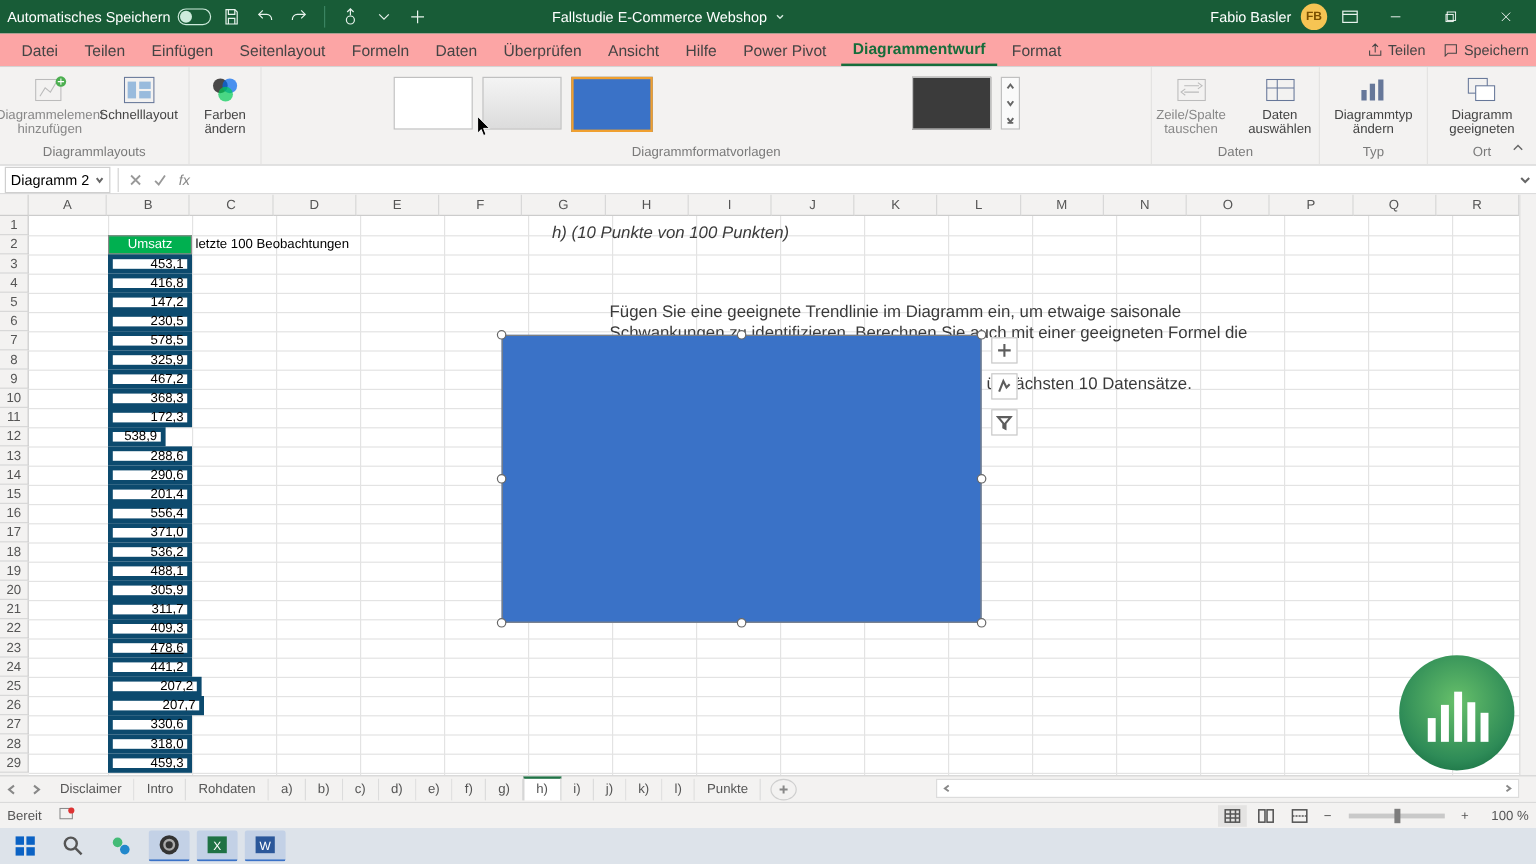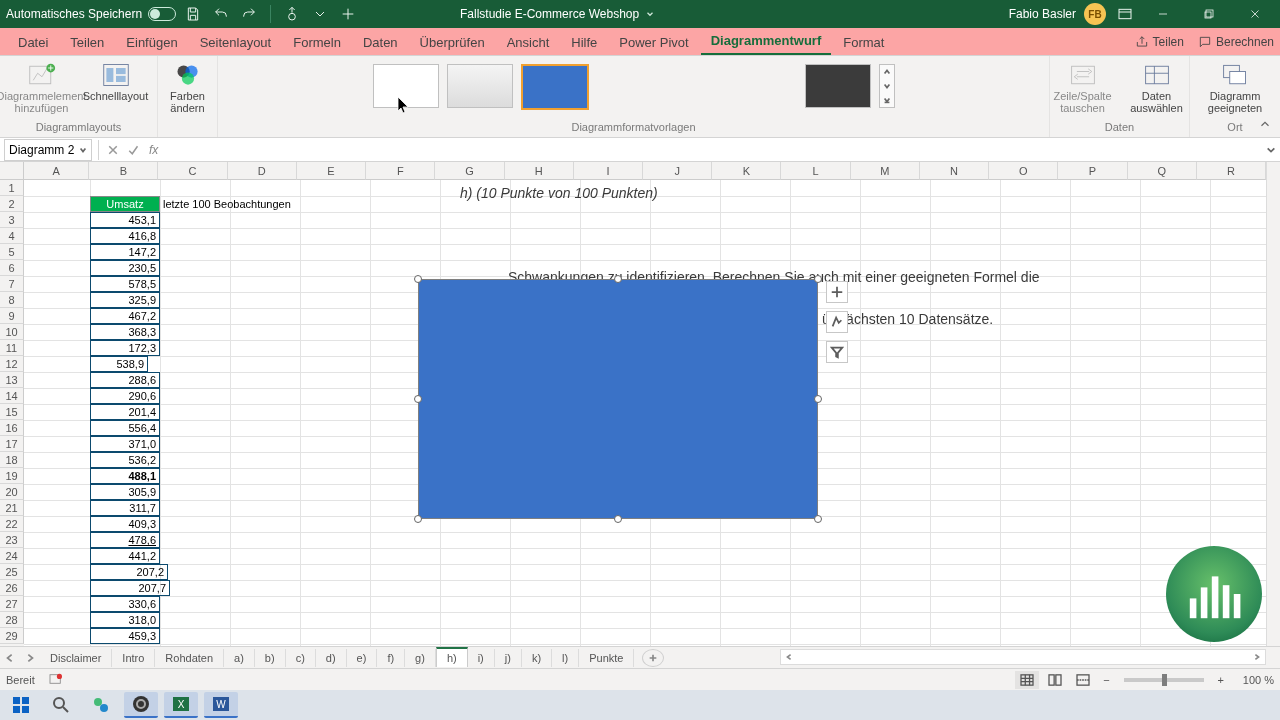--- a/index.html
+++ b/index.html
@@ -67,21 +67,21 @@
   .colheads{position:absolute;left:24px;top:0;right:14px;height:18px;display:flex;background:#f3f2f1;font-size:11px;color:#555;}
   .colheads div{border-right:1px solid #d8d8d8;border-bottom:1px solid #ccc;display:flex;align-items:center;justify-content:center;}
   .rowheads{position:absolute;left:0;top:18px;width:24px;bottom:0;background:#f3f2f1;font-size:11px;color:#555;}
   .rowheads div{height:16px;border-bottom:1px solid #d8d8d8;border-right:1px solid #ccc;display:flex;align-items:center;justify-content:center;}
   .cells{position:absolute;left:24px;top:18px;right:14px;bottom:0;}
   .gridlines-h div{position:absolute;left:0;right:0;height:1px;background:#e3e3e3;}
   .gridlines-v div{position:absolute;top:0;bottom:0;width:1px;background:#e3e3e3;}
   .cell{position:absolute;height:16px;display:flex;align-items:center;font-size:11px;padding:0 3px;}
   .cell.r{justify-content:flex-end;}
   .umsatz-head{background:#00b050;color:#fff;justify-content:center;border:1px solid #888;}
-  .bordered{border:1px solid #0c4a6e;}
+  .bordered{border:4px solid #0c4a6e;}
   .vscroll{position:absolute;right:0;top:0;width:14px;bottom:0;background:#f3f2f1;border-left:1px solid #dcdcdc;}
 
   
   .chart{position:absolute;border:1px solid #7f7f7f;background:#3a72c7;}
   .handle{position:absolute;width:8px;height:8px;border:1px solid #666;background:#fff;border-radius:50%;}
   .side-btn{position:absolute;width:22px;height:22px;border:1px solid #c7c7c7;background:#fff;display:flex;align-items:center;justify-content:center;}
   .side-btn svg{width:14px;height:14px;stroke:#5d5d5d;fill:none;stroke-width:2;}
 
   
   .task{position:absolute;font-size:14px;color:#3a3a3a;line-height:1.35;}
@@ -219,21 +219,21 @@
     <span>
         <svg viewBox="0 0 24 24">
           <path d="M4 12v7h16v-7M12 3v12M8 7l4-4 4 4" stroke-width="1.5" fill="none"></path>
         </svg>
         <span>Teilen</span>
       </span>
     <span>
         <svg viewBox="0 0 24 24">
           <path d="M4 4h16v12H8l-4 4z" fill="none" stroke-width="1.5"></path>
         </svg>
-        <span>Berechnen</span>
+        <span>Speichern</span>
       </span>
   </div>
 </div>
 
 <div class="ribbon">
   <div class="rgroup" style="width:158px">
     <div class="icons">
       <div class="bigbtn">
         <div class="ic">
             <svg viewBox="0 0 32 28">
@@ -323,20 +323,35 @@
               <rect x="3" y="4" width="26" height="20" fill="none" stroke="#679"></rect>
               <path d="M3 12h26M13 4v20" stroke="#679"></path>
             </svg>
           </div>
         <span>Daten auswählen</span>
       </div>
     </div>
     <div class="glabel">Daten</div>
   </div>
 
+  <div class="rgroup" style="width:90px">
+    <div class="icons">
+      <div class="bigbtn enabled">
+        <div class="ic">
+            <svg viewBox="0 0 32 28">
+              <rect x="4" y="14" width="5" height="10" fill="#679"></rect>
+              <rect x="12" y="8" width="5" height="16" fill="#679"></rect>
+              <rect x="20" y="4" width="5" height="20" fill="#679"></rect>
+            </svg>
+          </div>
+        <span>Diagrammtyp ändern</span>
+      </div>
+    </div>
+    <div class="glabel">Typ</div>
+  </div>
 
   <div class="rgroup" style="width:90px;border-right:none;">
     <div class="icons">
       <div class="bigbtn enabled">
         <div class="ic">
             <svg viewBox="0 0 32 28">
               <rect x="3" y="3" width="18" height="14" fill="none" stroke="#679"></rect>
               <rect x="10" y="10" width="18" height="14" fill="#fff" stroke="#679"></rect>
             </svg>
           </div>
@@ -486,42 +501,43 @@
       <div class="cell " style="left: 136px; top: 16px; width: 150px;">letzte 100 Beobachtungen</div>
       <div class="cell r bordered" style="left: 66px; top: 32px; width: 70px;">453,1</div>
       <div class="cell r bordered" style="left: 66px; top: 48px; width: 70px;">416,8</div>
       <div class="cell r bordered" style="left: 66px; top: 64px; width: 70px;">147,2</div>
       <div class="cell r bordered" style="left: 66px; top: 80px; width: 70px;">230,5</div>
       <div class="cell r bordered" style="left: 66px; top: 96px; width: 70px;">578,5</div>
       <div class="cell r bordered" style="left: 66px; top: 112px; width: 70px;">325,9</div>
       <div class="cell r bordered" style="left: 66px; top: 128px; width: 70px;">467,2</div>
       <div class="cell r bordered" style="left: 66px; top: 144px; width: 70px;">368,3</div>
       <div class="cell r bordered" style="left: 66px; top: 160px; width: 70px;">172,3</div>
-      <div class="cell r bordered" style="left: 66px; top: 176px; width: 58px;">538,9</div>
+      <div class="cell r bordered" style="left: 66px; top: 176px; width: 48px;">538,9</div>
       <div class="cell r bordered" style="left: 66px; top: 192px; width: 70px;">288,6</div>
       <div class="cell r bordered" style="left: 66px; top: 208px; width: 70px;">290,6</div>
       <div class="cell r bordered" style="left: 66px; top: 224px; width: 70px;">201,4</div>
       <div class="cell r bordered" style="left: 66px; top: 240px; width: 70px;">556,4</div>
       <div class="cell r bordered" style="left: 66px; top: 256px; width: 70px;">371,0</div>
       <div class="cell r bordered" style="left: 66px; top: 272px; width: 70px;">536,2</div>
-      <div class="cell r bordered" style="left: 66px; top: 288px; width: 70px; font-weight: bold;">488,1</div>
+      <div class="cell r bordered" style="left: 66px; top: 288px; width: 70px;">488,1</div>
       <div class="cell r bordered" style="left: 66px; top: 304px; width: 70px;">305,9</div>
       <div class="cell r bordered" style="left: 66px; top: 320px; width: 70px;">311,7</div>
       <div class="cell r bordered" style="left: 66px; top: 336px; width: 70px;">409,3</div>
       <div class="cell r bordered" style="left: 66px; top: 352px; width: 70px; text-decoration: underline;">478,6</div>
       <div class="cell r bordered" style="left: 66px; top: 368px; width: 70px;">441,2</div>
       <div class="cell r bordered" style="left: 66px; top: 384px; width: 78px;">207,2</div>
       <div class="cell r bordered" style="left: 66px; top: 400px; width: 80px;">207,7</div>
       <div class="cell r bordered" style="left: 66px; top: 416px; width: 70px;">330,6</div>
       <div class="cell r bordered" style="left: 66px; top: 432px; width: 70px;">318,0</div>
       <div class="cell r bordered" style="left: 66px; top: 448px; width: 70px;">459,3</div>
     </div>
   <div class="vscroll"></div>
 
   <div class="task" style="left:460px; top:22px;font-style:italic;">h) (10 Punkte von 100 Punkten)</div>
+  <div class="task" style="left:508px; top:88px; width:610px;">Fügen Sie eine geeignete Trendlinie im Diagramm ein, um etwaige saisonale</div>
   <div class="task" style="left:508px; top:106px; width:610px;">Schwankungen zu identifizieren. Berechnen Sie auch mit einer geeigneten Formel die</div>
   <div class="task" style="left:822px; top:148px;">ür        nächsten 10 Datensätze.</div>
 
   <div class="chart" id="chart" style="left: 418px; top: 117px; width: 400px; height: 240px;">
     <span class="handle" style="left:-5px;top:-5px"></span>
     <span class="handle" style="right:-5px;top:-5px"></span>
     <span class="handle" style="left:-5px;bottom:-5px"></span>
     <span class="handle" style="right:-5px;bottom:-5px"></span>
     <span class="handle" style="left:calc(50% - 4px);top:-5px"></span>
     <span class="handle" style="left:calc(50% - 4px);bottom:-5px"></span>

